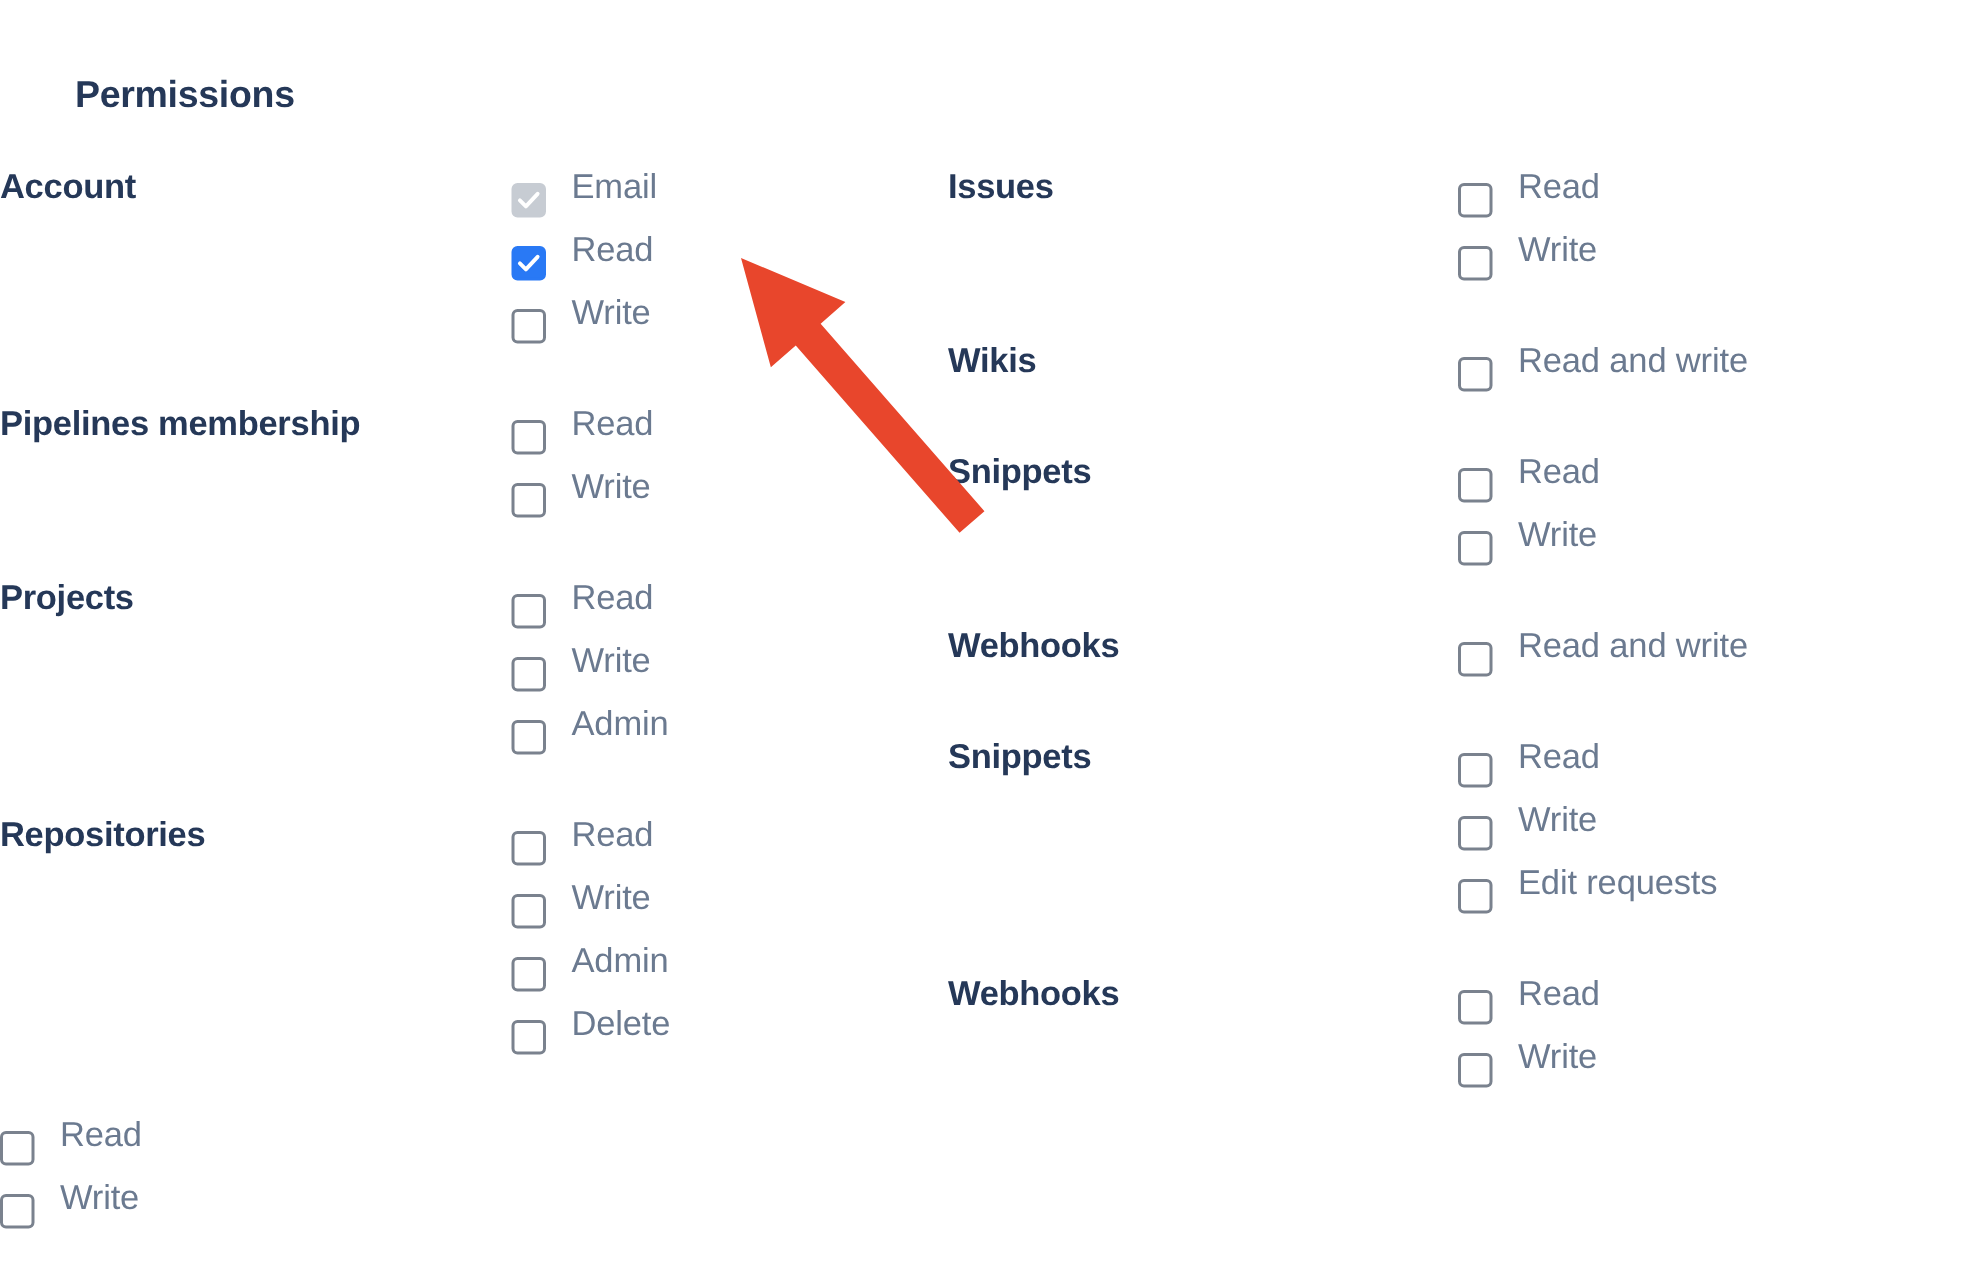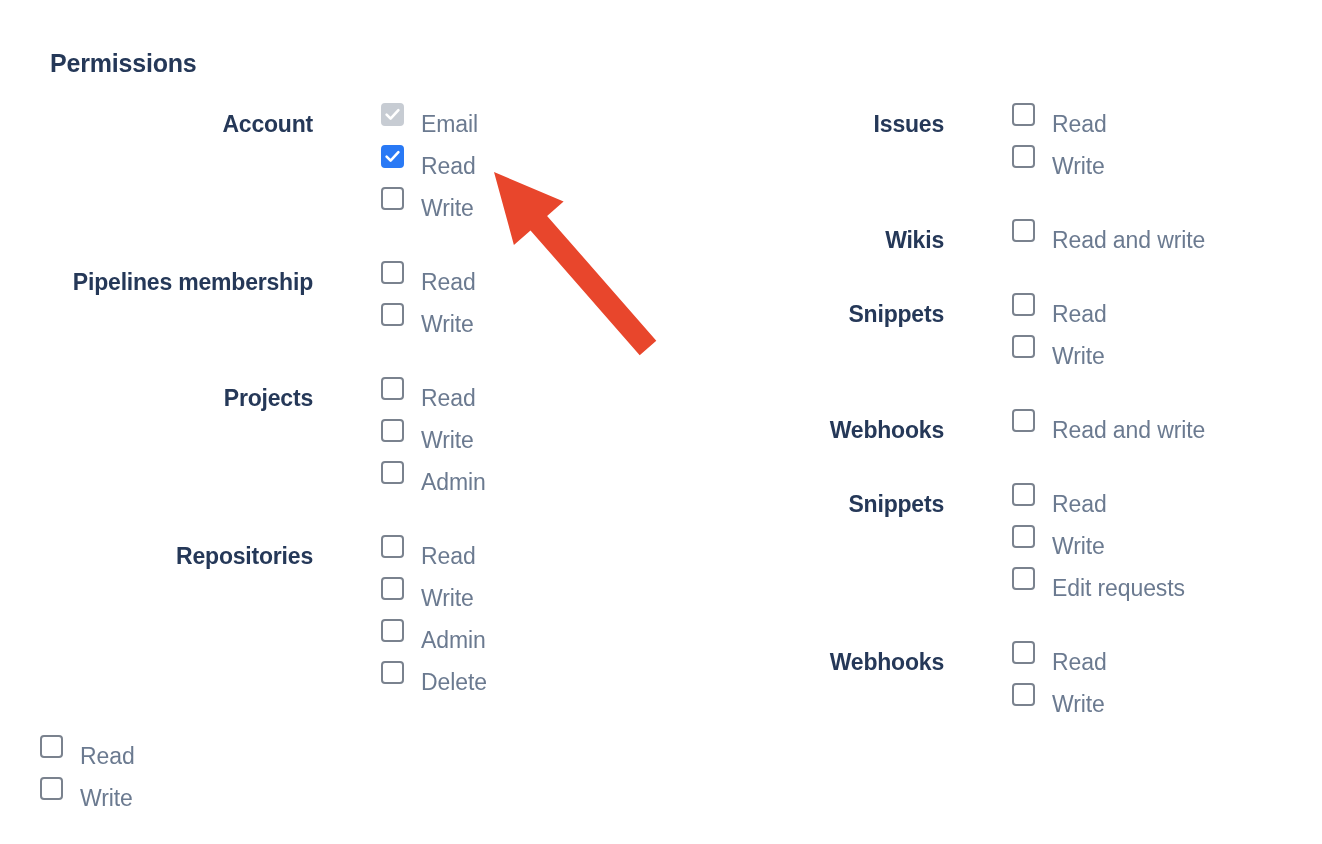--- a/index.html
+++ b/index.html
@@ -46,38 +46,36 @@
     display: flex;
     align-items: flex-start;
     margin-bottom: 32px;
   }
   .perm-group:last-child { margin-bottom: 0; }
 
   .group-label {
     font-size: 23px;
     font-weight: bold;
     color: #253858;
-    text-align: right;
     line-height: 42px;
     letter-spacing: -0.2px;
     padding-right: 28px;
     flex: 0 0 auto;
   }
   .perm-column.left  .group-label { width: 313px; }
   .perm-column.right .group-label { width: 312px; }
 
   .group-label.two-line { line-height: 34px; padding-top: 4px; }
 
   .options { flex: 1 1 auto; }
 
   .option-row {
     display: flex;
-    align-items: flex-start;
+    align-items: flex-end;
     height: 42px;
-    margin-left: 40px;
   }
 
   .cbox {
     width: 23px;
     height: 23px;
     box-sizing: border-box;
     border-radius: 4px;
     border: 2px solid #7a828e;
     background: #ffffff;
     flex: 0 0 auto;

